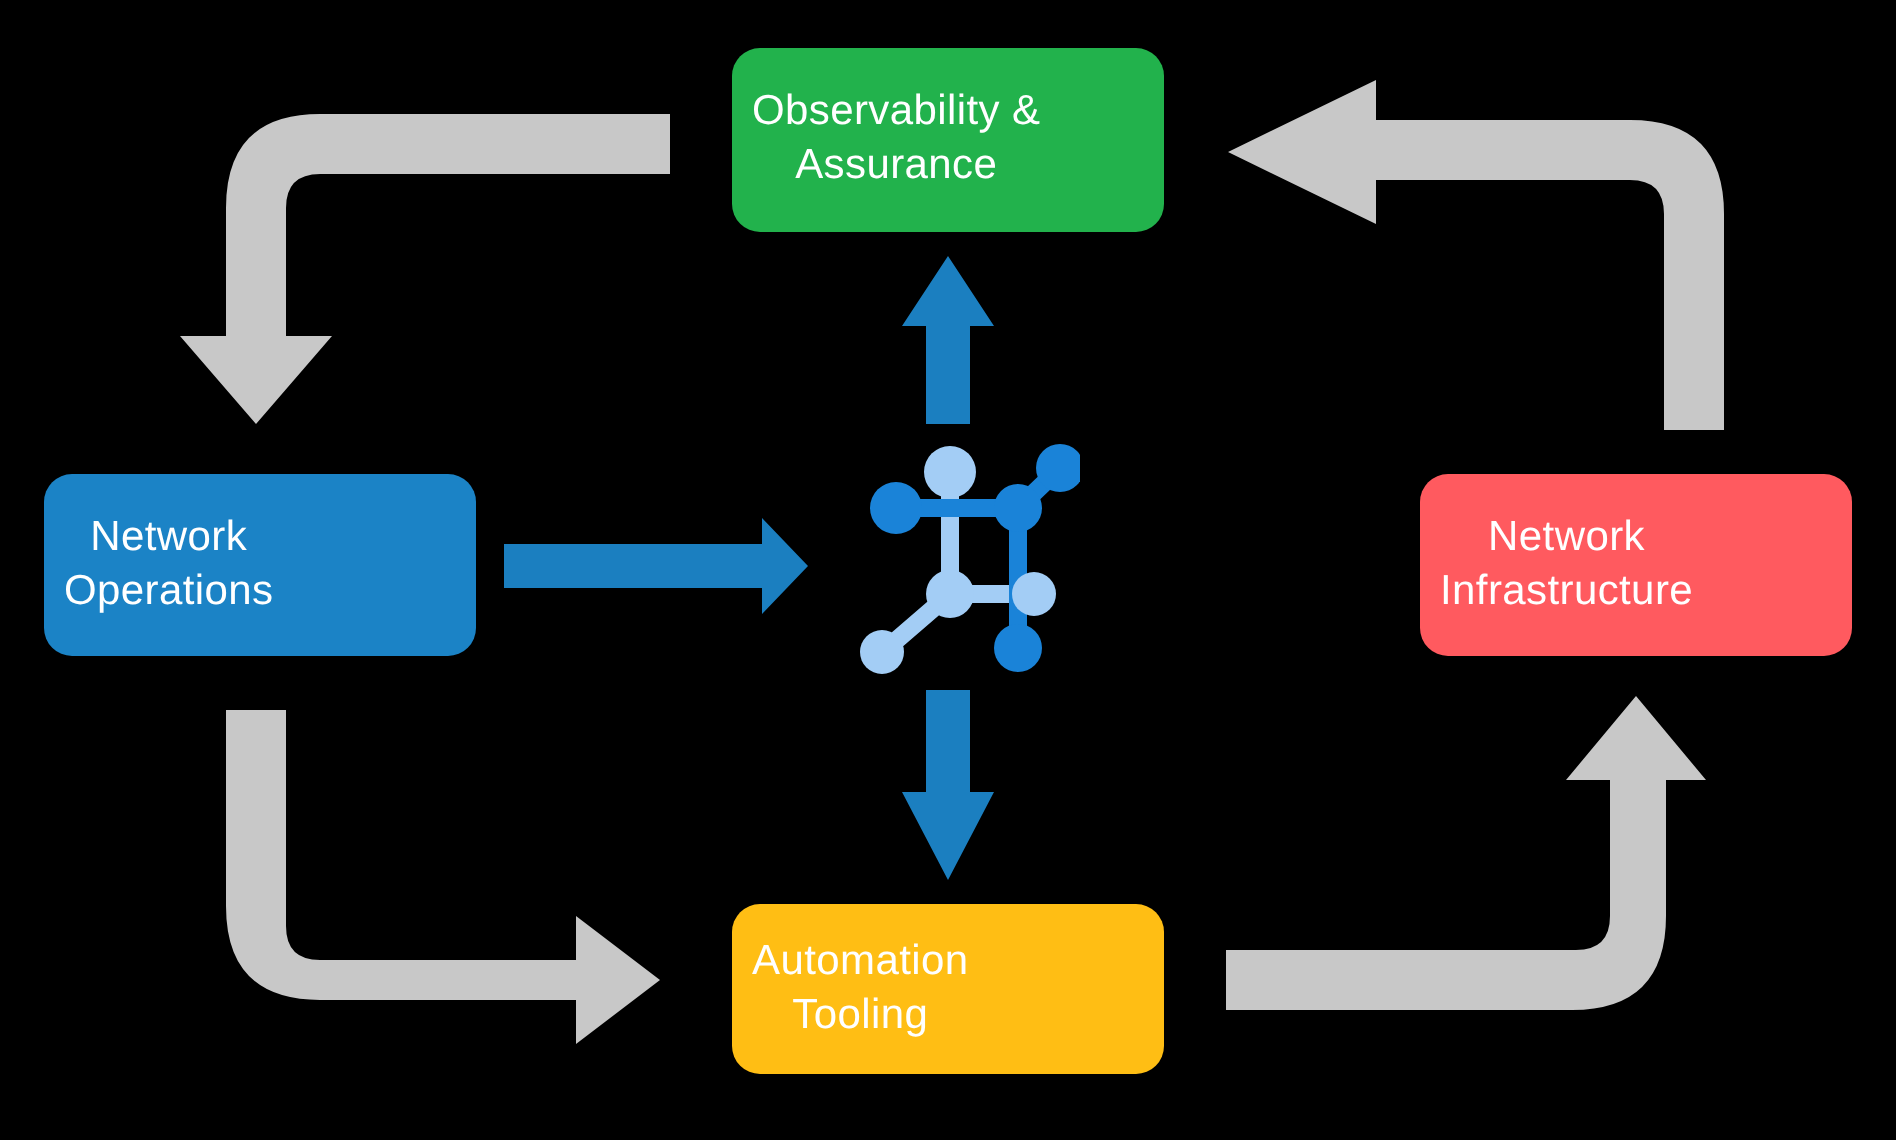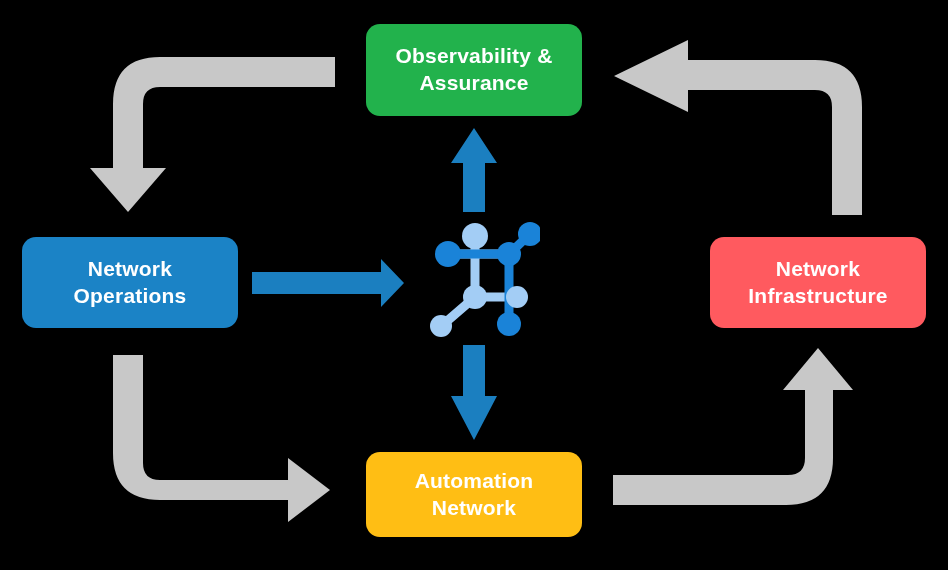--- a/index.html
+++ b/index.html
@@ -16,29 +16,28 @@
     width: 948px;
     height: 570px;
     background: #000000;
     overflow: hidden;
   }
   .node-box {
     position: absolute;
     border-radius: 14px;
     display: flex;
     align-items: center;
-    justify-content: center;
     text-align: center;
     color: #ffffff;
     font-size: 21px;
     line-height: 1.28;
-    font-weight: 700;
+    font-weight: 400;
     letter-spacing: 0.2px;
     box-sizing: border-box;
-    padding: 4px 24px;
+    padding: 4px 10px;
     white-space: pre-line;
   }
   #box-observability {
     left: 366px;  top: 24px;  width: 216px; height: 92px;
   }
   #box-network-operations {
     left: 22px;   top: 237px; width: 216px; height: 91px;
   }
   #box-network-infrastructure {
     left: 710px;  top: 237px; width: 216px; height: 91px;
@@ -179,16 +178,16 @@
 Operations</span>
   </div>
 
   <div class="node-box" id="box-network-infrastructure" style="background: rgb(255, 90, 95); color: rgb(255, 255, 255);">
     <span>Network
 Infrastructure</span>
   </div>
 
   <div class="node-box" id="box-automation-tooling" style="background: rgb(255, 190, 20); color: rgb(255, 255, 255);">
     <span>Automation
-Network</span>
+Tooling</span>
   </div>
 
 </div>
 
 </body></html>

